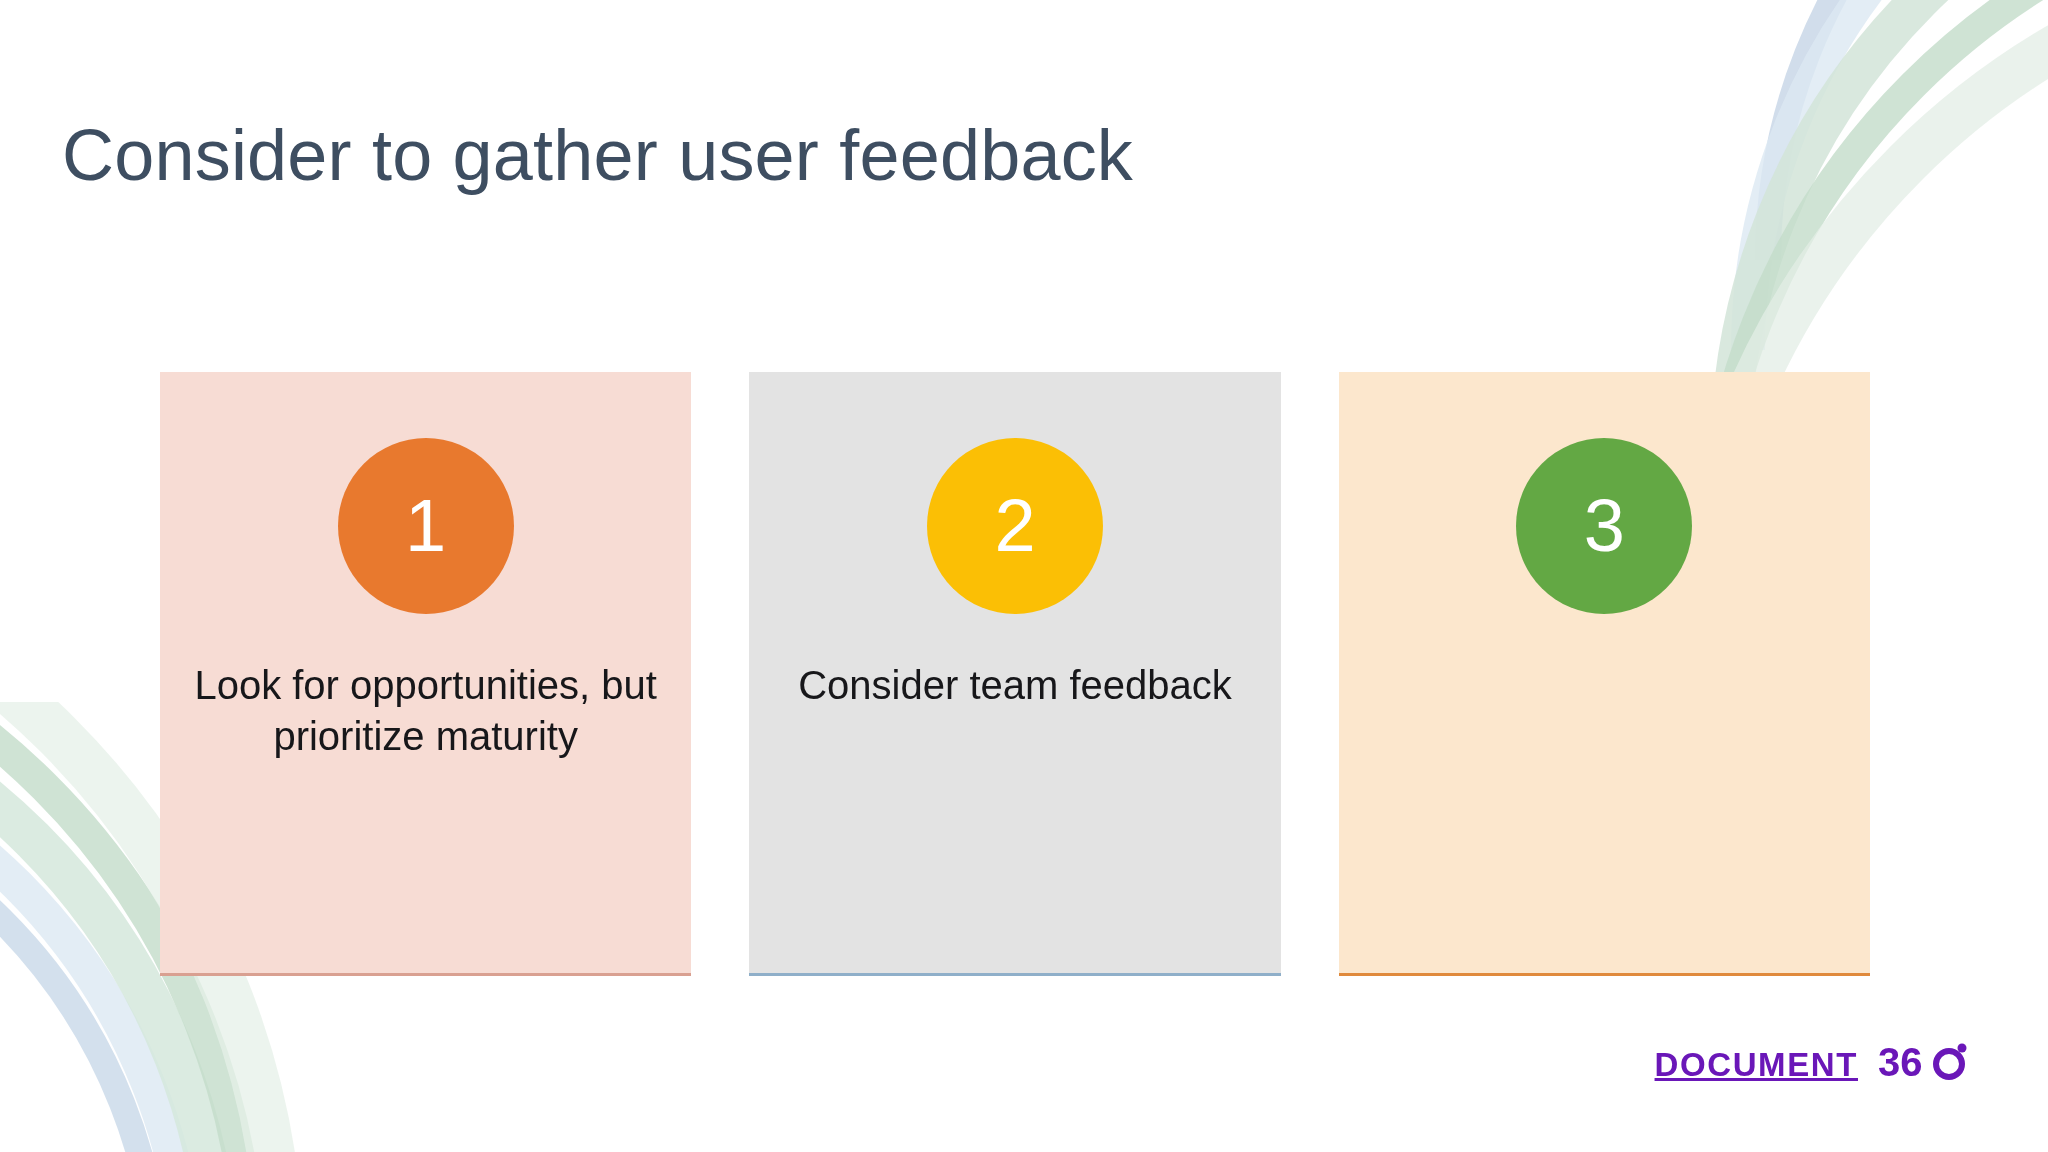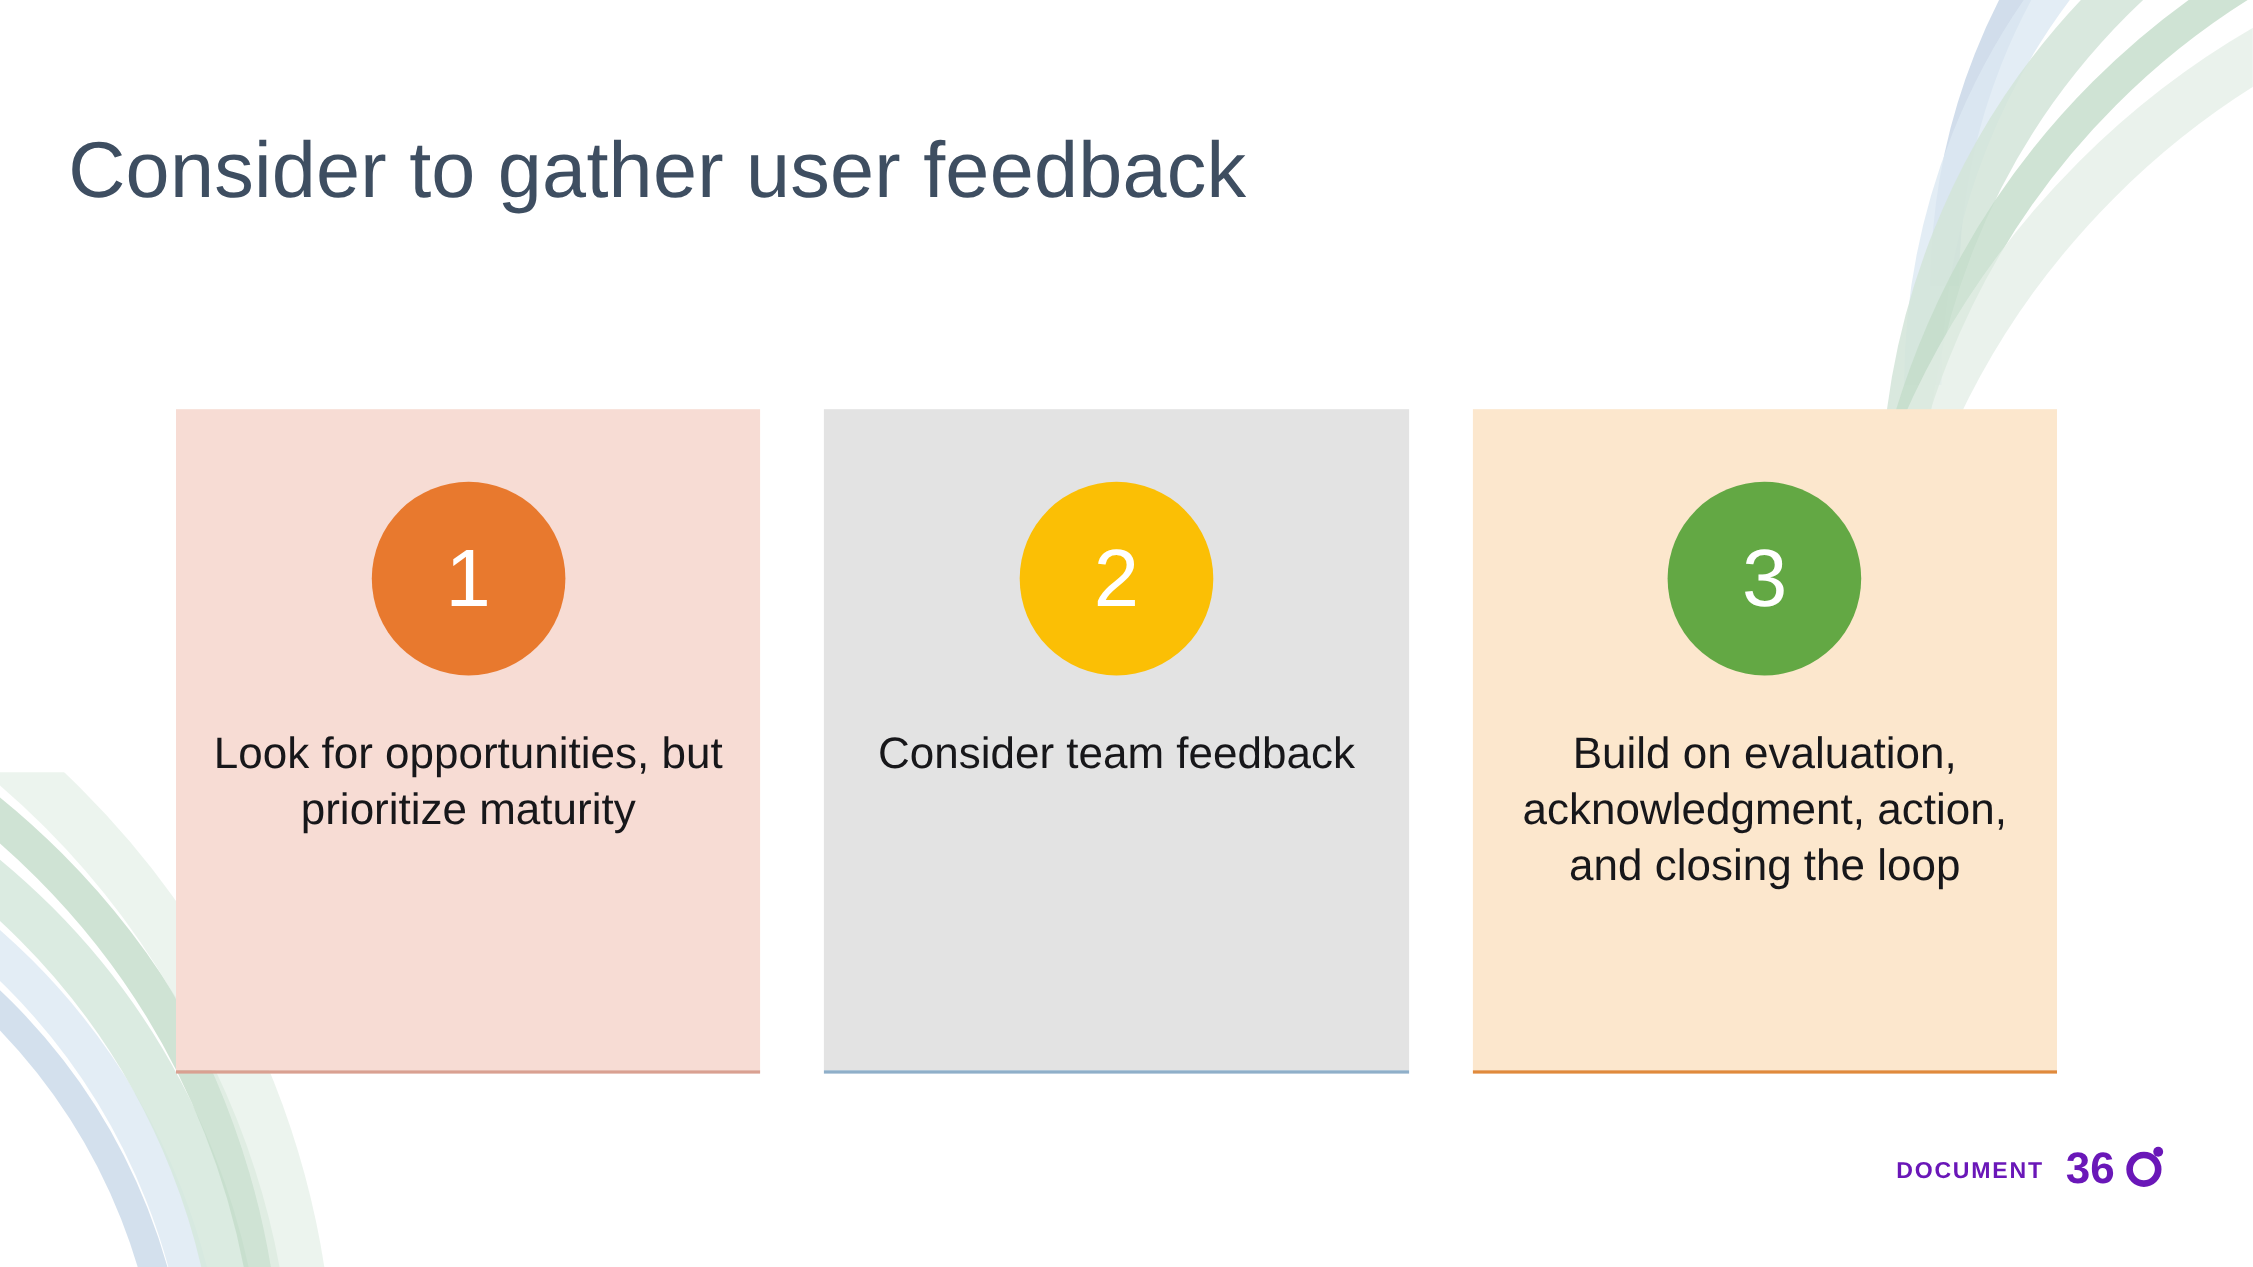--- a/index.html
+++ b/index.html
@@ -89,25 +89,26 @@
   
   #logo {
     position:absolute;
     right:78px;
     bottom:62px;
     display:flex;
     align-items:center;
     height:52px;
   }
   #logo-word {
-    font-size:21px;
+    font-size:33px;
     font-weight:bold;
     letter-spacing:1.6px;
     color:#6A17B8;
     line-height:1;
+    text-decoration:underline;
   }
   #logo-mark {
     margin-left:20px;
     line-height:1;
   }
 </style>
 </head>
 <body style="background: rgb(255, 255, 255);">
 
 <svg class="deco" id="deco-top-right" viewBox="0 0 900 820" fill="none">
@@ -148,21 +149,20 @@
       <div class="card-text">Consider team feedback</div>
     </div>
     <div class="card-underline" style="background: rgb(143, 175, 201);"></div>
   </div>
 
   <div class="card">
     <div class="card-body" style="background: rgb(252, 231, 205);">
       <div class="badge" style="background: rgb(99, 168, 68);">
         <span>3</span>
       </div>
-      <div class="card-text">Build on evaluation, acknowledgment, action, and closing the loop</div>
     </div>
     <div class="card-underline" style="background: rgb(224, 138, 60);"></div>
   </div>
 
 </div>
 
 <div id="logo">
   <span id="logo-word" style="color: rgb(106, 23, 184);">DOCUMENT</span>
   <span id="logo-mark">
     <svg width="92" height="44" viewBox="0 0 92 44" fill="none" aria-hidden="true">

